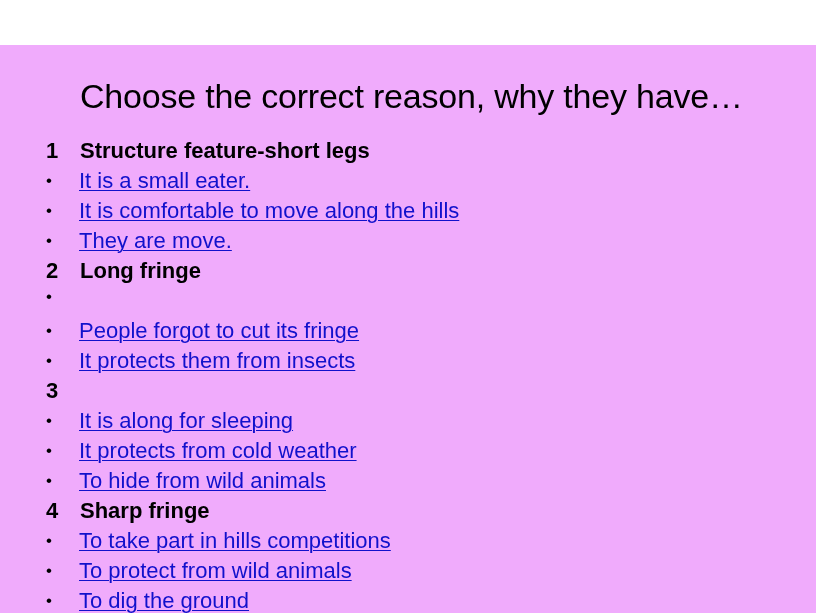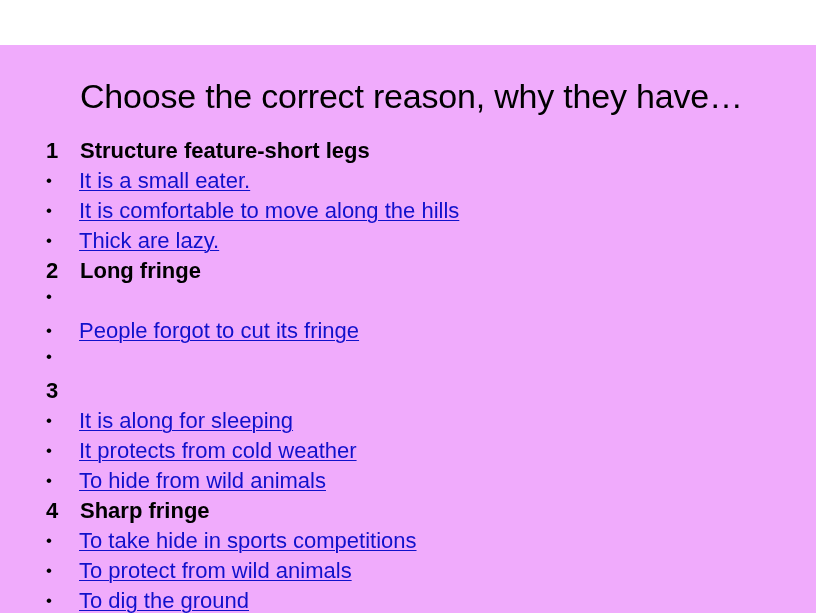--- a/index.html
+++ b/index.html
@@ -114,38 +114,39 @@
       <div class="option-row">
         <span class="bullet-marker">•</span>
         <span class="option-link">It is a small eater.</span>
       </div>
       <div class="option-row">
         <span class="bullet-marker">•</span>
         <span class="option-link">It is comfortable to move along the hills</span>
       </div>
       <div class="option-row">
         <span class="bullet-marker">•</span>
-        <span class="option-link">Thick are lazy.</span>
+        <span class="option-link">They are move.</span>
       </div>
     </div>
 
     <div class="section">
       <div class="section-heading">
         <span class="section-number">2</span>
         <span class="section-title">Long fringe</span>
       </div>
       <div class="option-row">
         <span class="bullet-marker">•</span>
       </div>
       <div class="option-row">
         <span class="bullet-marker">•</span>
         <span class="option-link">People forgot to cut its fringe</span>
       </div>
       <div class="option-row">
         <span class="bullet-marker">•</span>
+        <span class="option-link">It protects them from insects</span>
       </div>
     </div>
 
     <div class="section">
       <div class="section-heading">
         <span class="section-number">3</span>
       </div>
       <div class="option-row">
         <span class="bullet-marker">•</span>
         <span class="option-link">It is along for sleeping</span>
@@ -160,21 +161,21 @@
       </div>
     </div>
 
     <div class="section">
       <div class="section-heading">
         <span class="section-number">4</span>
         <span class="section-title">Sharp fringe</span>
       </div>
       <div class="option-row">
         <span class="bullet-marker">•</span>
-        <span class="option-link">To take hide in sports competitions</span>
+        <span class="option-link">To take part in hills competitions</span>
       </div>
       <div class="option-row">
         <span class="bullet-marker">•</span>
         <span class="option-link">To protect from wild animals</span>
       </div>
       <div class="option-row">
         <span class="bullet-marker">•</span>
         <span class="option-link">To dig the ground</span>
       </div>
     </div>

